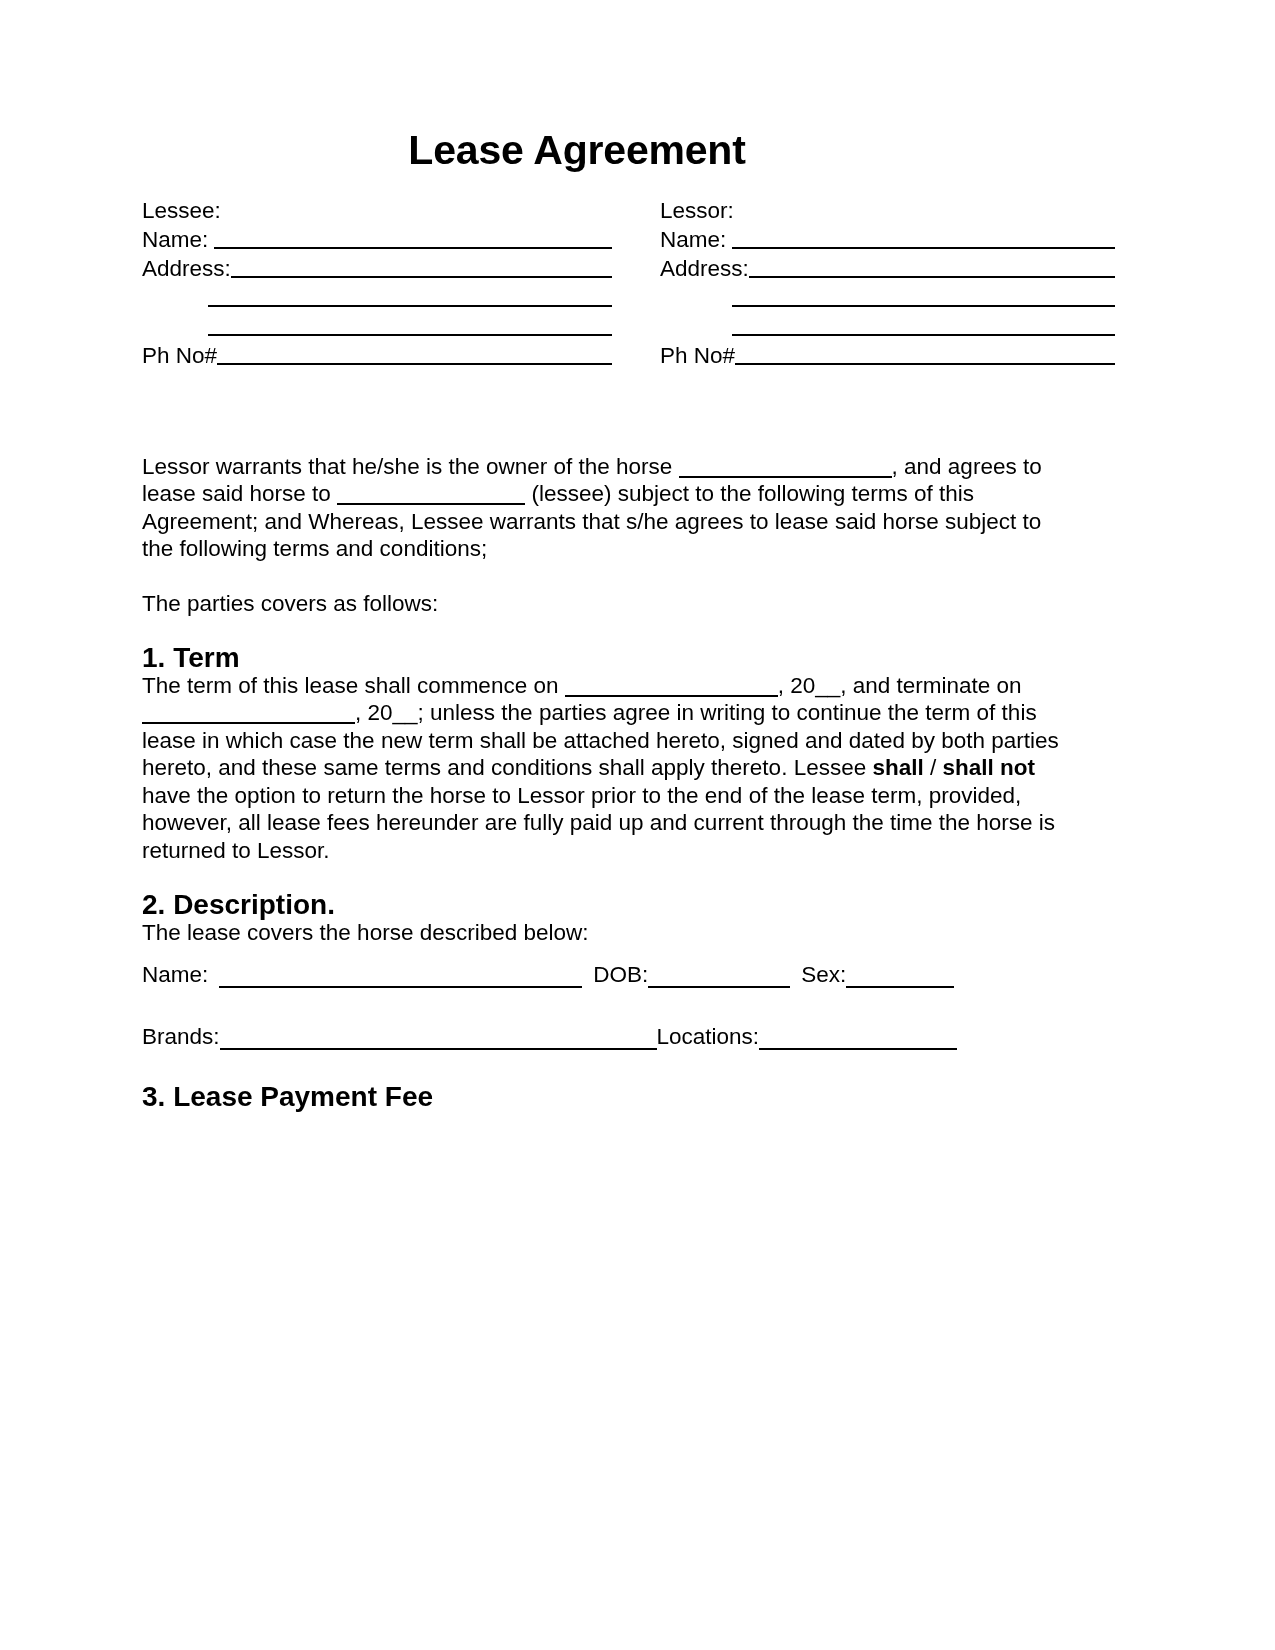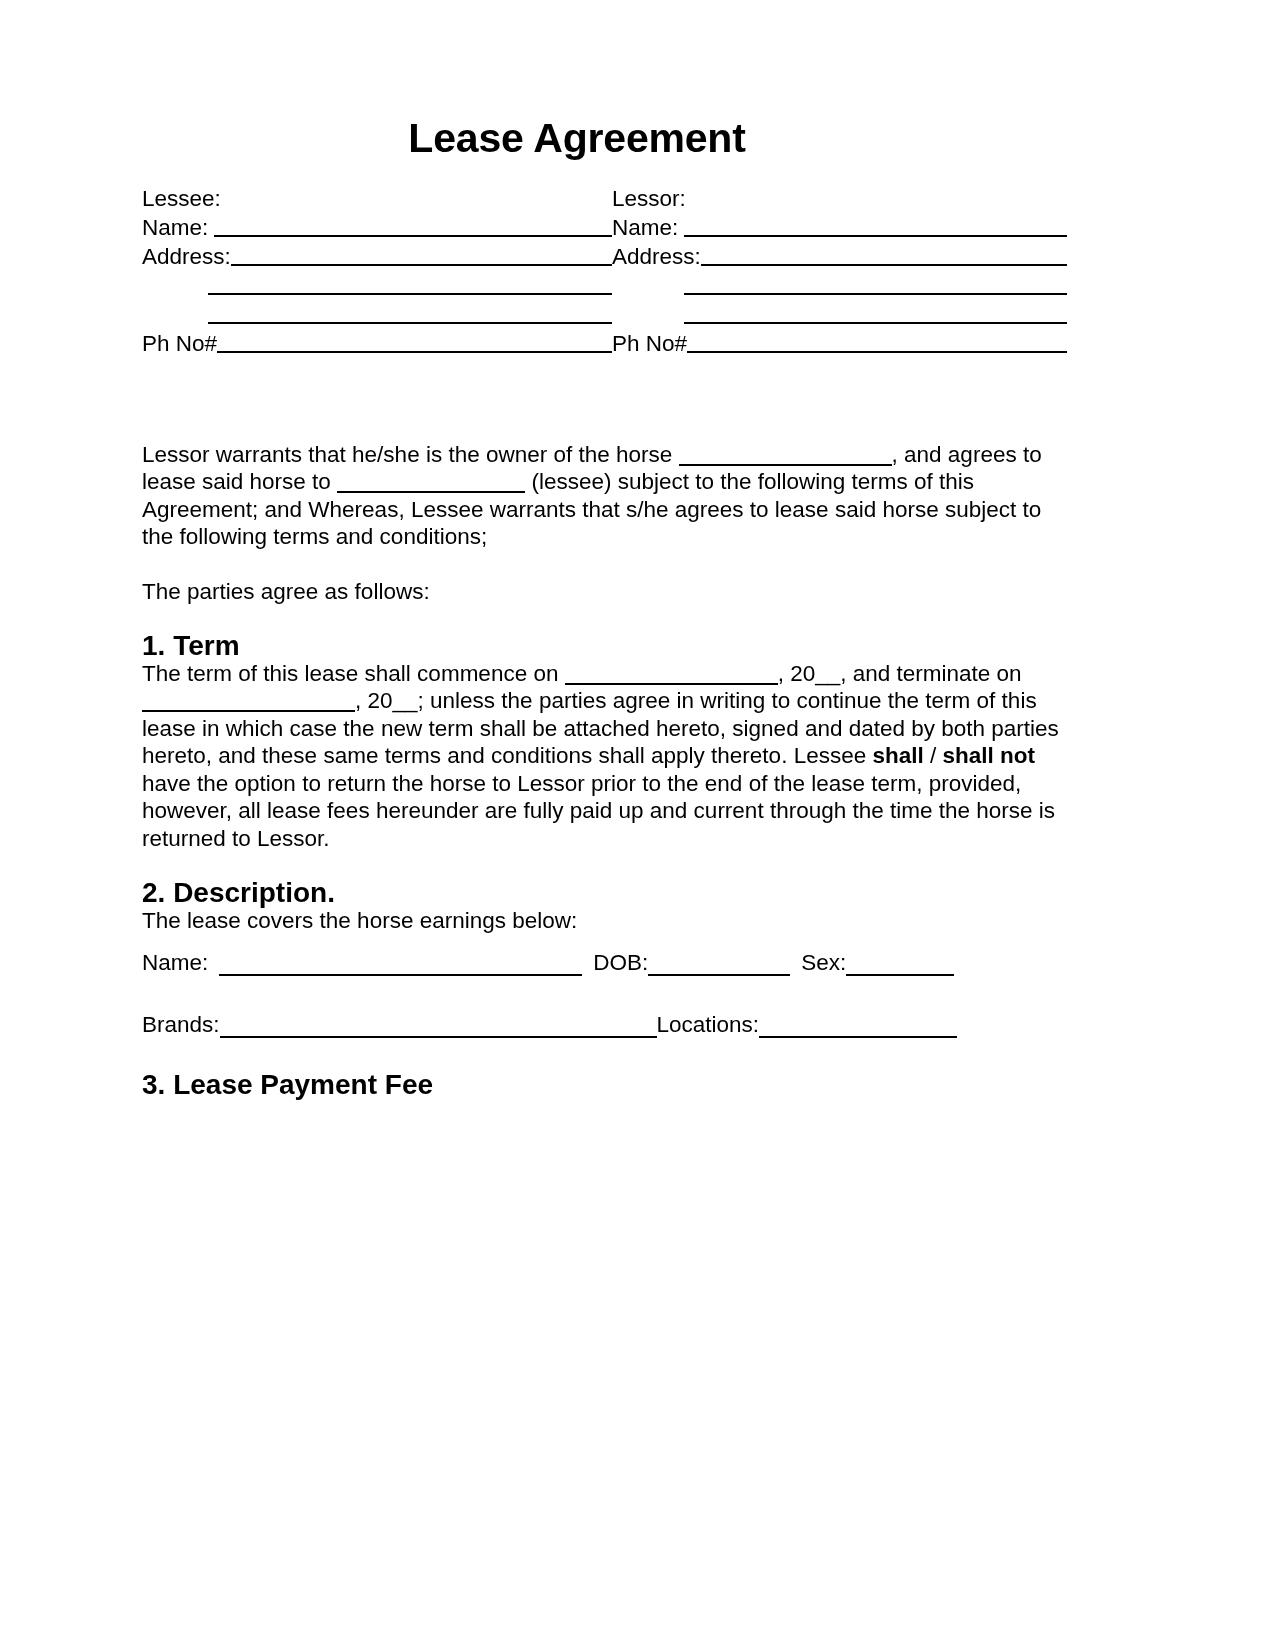--- a/index.html
+++ b/index.html
@@ -18,41 +18,42 @@
   .page {
     position: relative;
     width: 1275px;
     height: 1650px;
     background: #ffffff;
     overflow: hidden;
   }
   .doc {
     position: absolute;
     left: 142px;
-    top: 116px;
+    top: 128px;
     width: 925px;
   }
 
   
   .doc-title {
     text-align: center;
     font-size: 41px;
     font-weight: bold;
     letter-spacing: -0.2px;
     line-height: 1.12;
     margin: 0 0 22px 0;
     padding-right: 55px;
   }
 
   
   .parties {
     display: flex;
     width: 925px;
     font-size: 22.5px;
     line-height: 29px;
+    gap: 48px;
   }
   .party-col {
     width: 470px;
     flex: 0 0 470px;
   }
   .party-col.right {
     width: 455px;
     flex: 0 0 455px;
     text-align: right;
   }
@@ -185,31 +186,31 @@
 
     <div class="spacer-lg"></div>
 
 
     <div class="spacer-md"></div>
 
     <p class="body-text"><span>Lessor warrants that he/she is the owner of the horse</span> <span class="blank b-xxl"></span><span>, and agrees to lease said horse to</span> <span class="blank b-xl"></span> <span>(lessee) subject to the following terms of this Agreement; and Whereas, Lessee warrants that s/he agrees to lease said horse subject to the following terms and conditions;</span></p>
 
     <div class="spacer-md"></div>
 
-    <p class="body-text">The parties agree as follows:</p>
+    <p class="body-text">The parties covers as follows:</p>
 
     <div class="spacer-md"></div>
 
     <p class="sec-head">1. Term</p>
     <p class="body-text"><span>The term of this lease shall commence on</span> <span class="blank b-xxl"></span><span>, 20__, and terminate on</span><br><span class="blank b-xxl"></span><span>, 20__; unless the parties agree in writing to continue the term of this lease in which case the new term shall be attached hereto, signed and dated by both parties hereto, and these same terms and conditions shall apply thereto.  Lessee </span><b class="inline-b">shall</b><span> / </span><b class="inline-b">shall not</b><span> have the option to return the horse to Lessor prior to the end of the lease term, provided, however, all lease fees hereunder are fully paid up and current through the time the horse is returned to Lessor.</span></p>
 
     <div class="spacer-md"></div>
 
     <p class="sec-head">2. Description.</p>
-    <p class="body-text">The lease covers the horse earnings below:</p>
+    <p class="body-text">The lease covers the horse described below:</p>
 
     <div class="spacer-sm"></div>
 
     <div class="field-row">
       <span class="lab">Name:</span>
       <span class="sp8"></span>
       <span class="fline" style="width:363px"></span>
       <span class="sp8"></span>
       <span class="lab">DOB:</span>
       <span class="fline" style="width:142px"></span>

